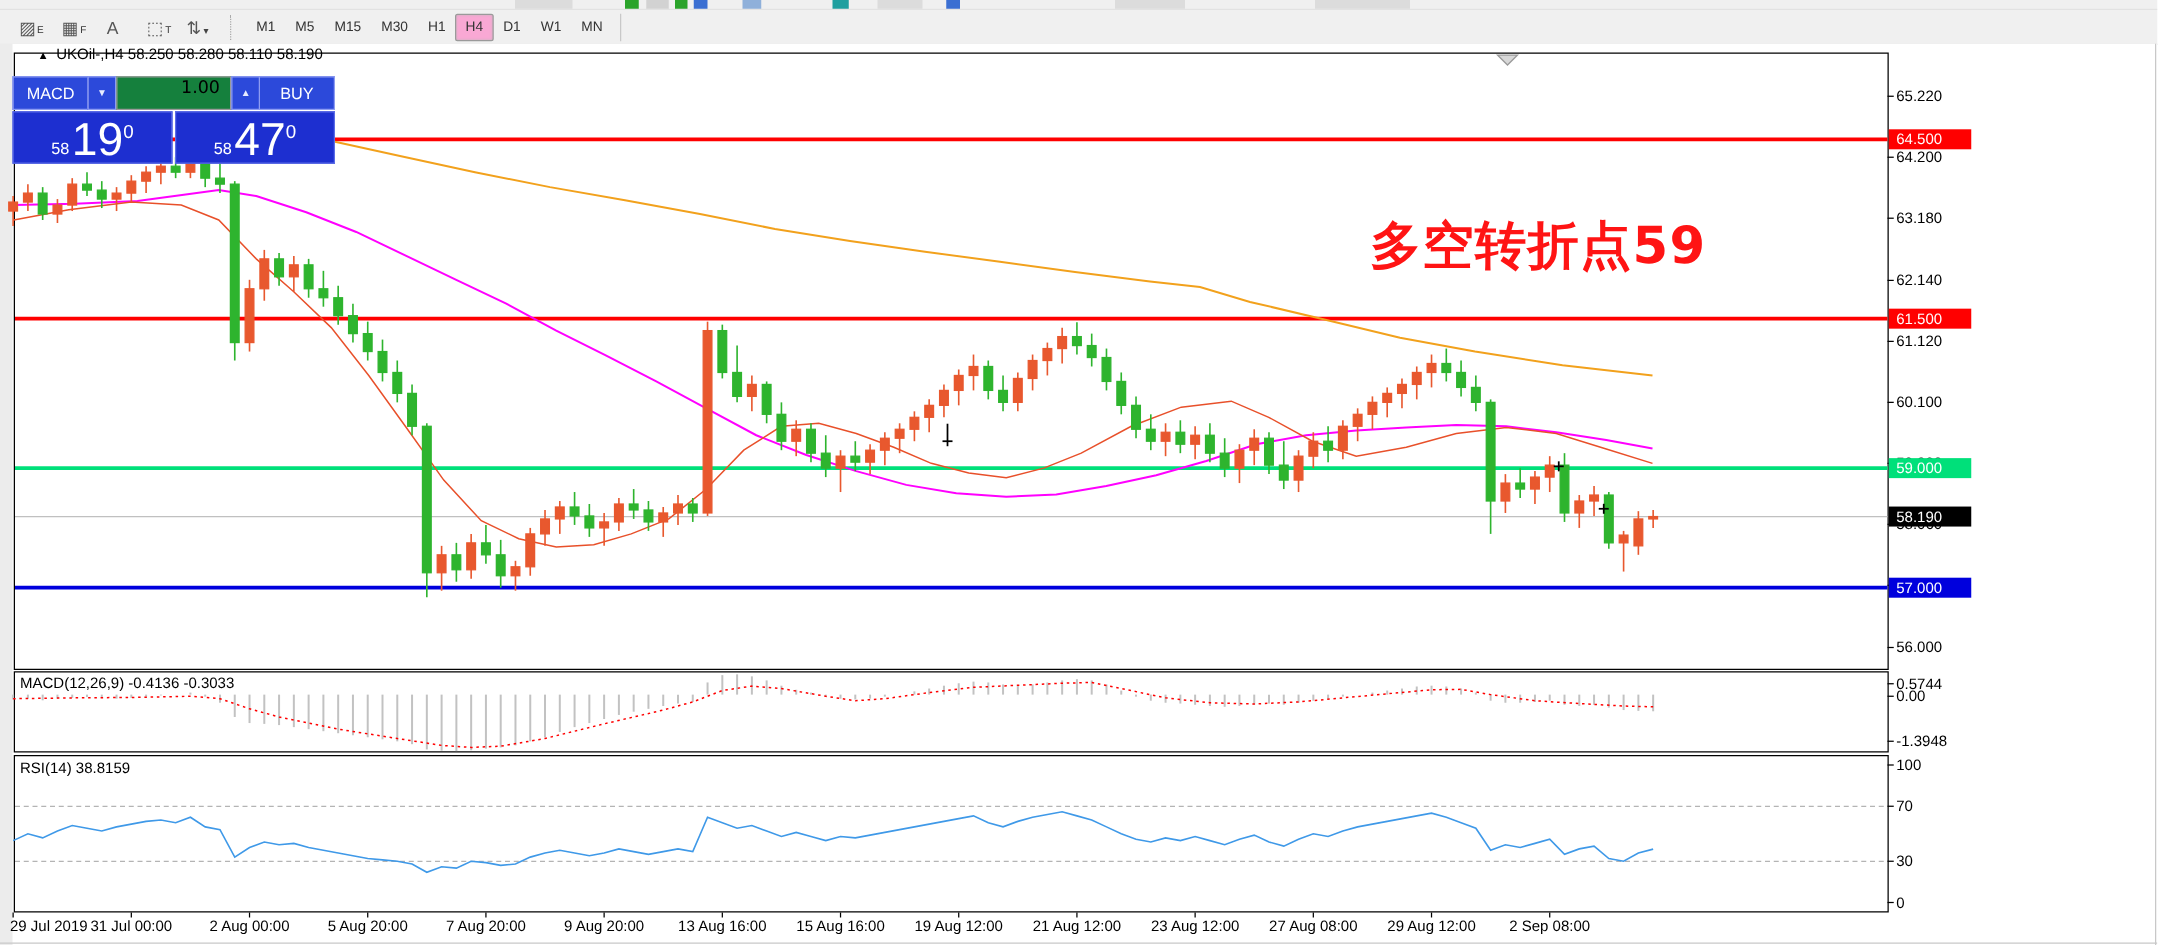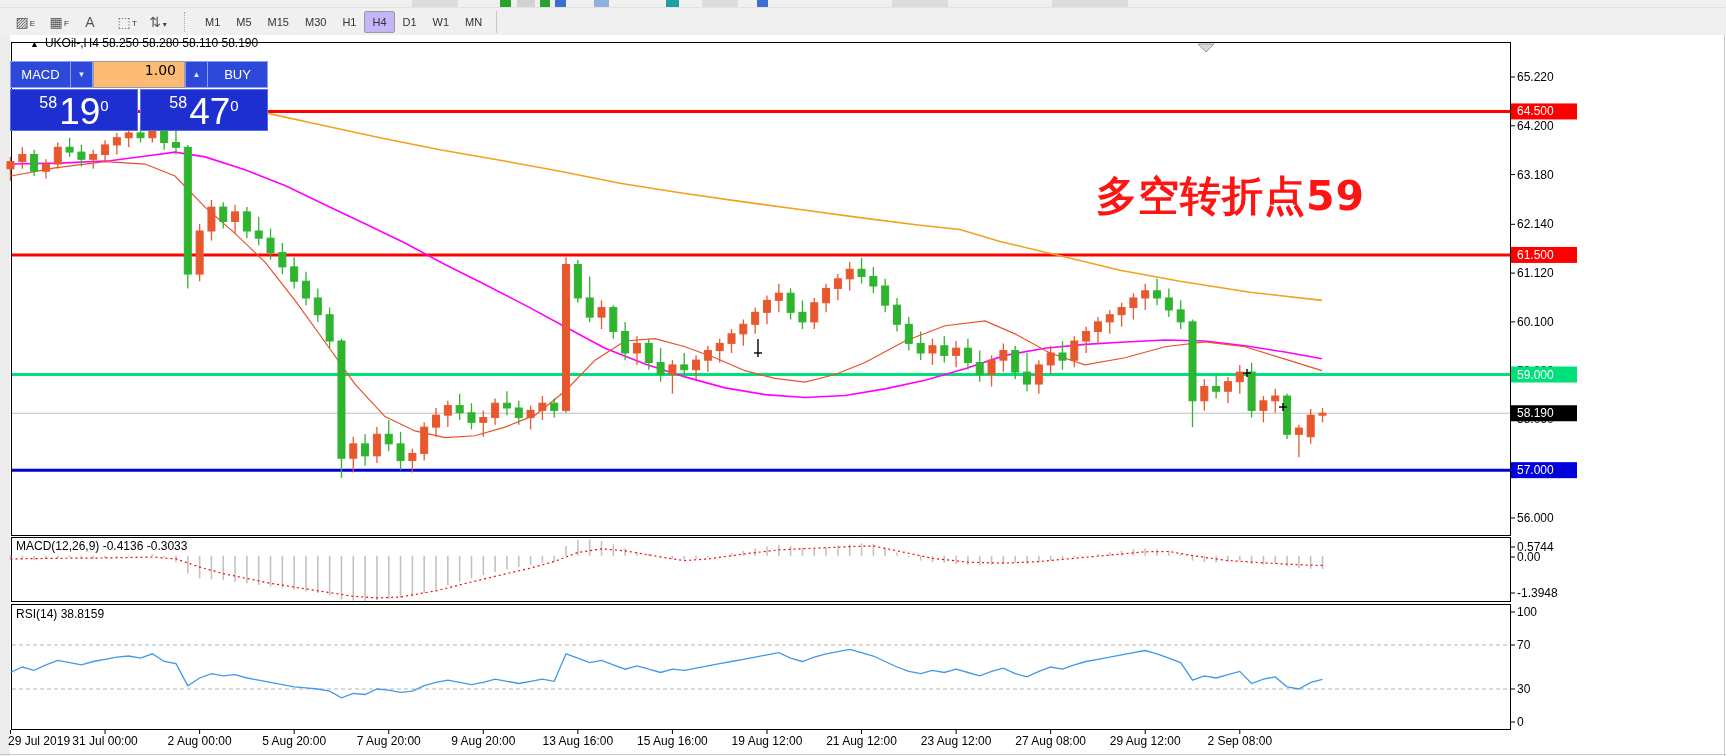--- a/index.html
+++ b/index.html
@@ -13,38 +13,38 @@
   
   #toolbar { position:absolute; left:0; top:8px; width:1726px; height:28px; background:#f0f0f0; border-bottom:1px solid #d6d6d6; display:flex; align-items:center; }
   #tb-icons { display:flex; align-items:center; gap:10px; padding-left:10px; }
   .tbicon { position:relative; width:24px; height:22px; color:#555; font-size:14px; text-align:center; line-height:22px; cursor:default; }
   .tbicon .sub { position:absolute; right:-1px; bottom:-2px; font-size:8px; color:#333; }
   .tbicon .caret { font-size:8px; color:#444; margin-left:2px; }
   .tb-sep { width:5px; height:20px; margin:0 8px 0 14px; border-left:1px dotted #aaa; }
   .tb-sep2 { width:1px; height:22px; background:#c8c8c8; margin-left:6px; }
   #tb-tf { display:flex; align-items:flex-start; }
   .tf { height:22px; padding:0 7px; font-size:11px; color:#333; background:transparent; border:1px solid transparent; line-height:20px; text-align:center; }
-  .tf.active { background:#c4b5fd; border:1px solid #9a9a9a; border-radius:2px; box-shadow:inset 0 0 2px #bbb; }
+  .tf.active { background:#f9a8d4; border:1px solid #9a9a9a; border-radius:2px; box-shadow:inset 0 0 2px #bbb; }
 
   
   #title { position:absolute; left:30px; top:36px; font-size:12px; color:#000; z-index:5; }
   #title .arr { font-size:9px; margin-right:6px; }
 
   
   #trade { position:absolute; left:10px; top:61px; width:258px; z-index:6; font-family:"Liberation Sans",sans-serif; }
   #trade .row1 { display:flex; height:27px; }
   .tbtn { background:#2c49da; border:1px solid #8d9cf2; color:#fff; font-size:13px; display:flex; align-items:center; justify-content:center; }
   #sell-btn { width:60px; border-right:none; }
   #buy-btn  { width:60px; border-left:none;text-align:right; }
   .spin { width:23px; background:#2c49da; border:1px solid #8d9cf2; color:#e8ecff; font-size:8px; display:flex; align-items:center; justify-content:center; }
-  #vol { flex:1; border:1px solid #9a9a9a; background:#fdba74; font-size:14px; color:#000; text-align:right; padding-right:8px; font-family:"DejaVu Sans",sans-serif; }
+  #vol { flex:1; border:1px solid #9a9a9a; background:#15803d; font-size:14px; color:#000; text-align:right; padding-right:8px; font-family:"DejaVu Sans",sans-serif; }
   #trade .row2 { display:flex; height:42px; margin-top:1px; }
   .bigbox { width:128px; background:#1d2fd0; border:1px solid #5b6ce8; color:#fff; display:flex; align-items:flex-end; justify-content:center; padding-bottom:3px; }
   .bigbox + .bigbox { margin-left:2px; }
-  .bb-small { font-size:16px; line-height:1; margin-right:2px; margin-bottom:16px; }
+  .bb-small { font-size:13px; line-height:1; margin-right:2px; margin-bottom:2px; }
   .bb-big { font-size:37px; line-height:0.85; font-weight:400;margin-top:48px; }
   .bb-sup { font-size:15px; line-height:1; margin-bottom:14px; }
 
   
   #annot { position:absolute; left:1096px; top:169px; font-size:41px; font-weight:bold; color:#ff1414; z-index:4; font-family:"DejaVu Sans",sans-serif; letter-spacing:1px; }
 
   svg text { font-family:"Liberation Sans",sans-serif; }
 </style>
 </head>
 <body>

